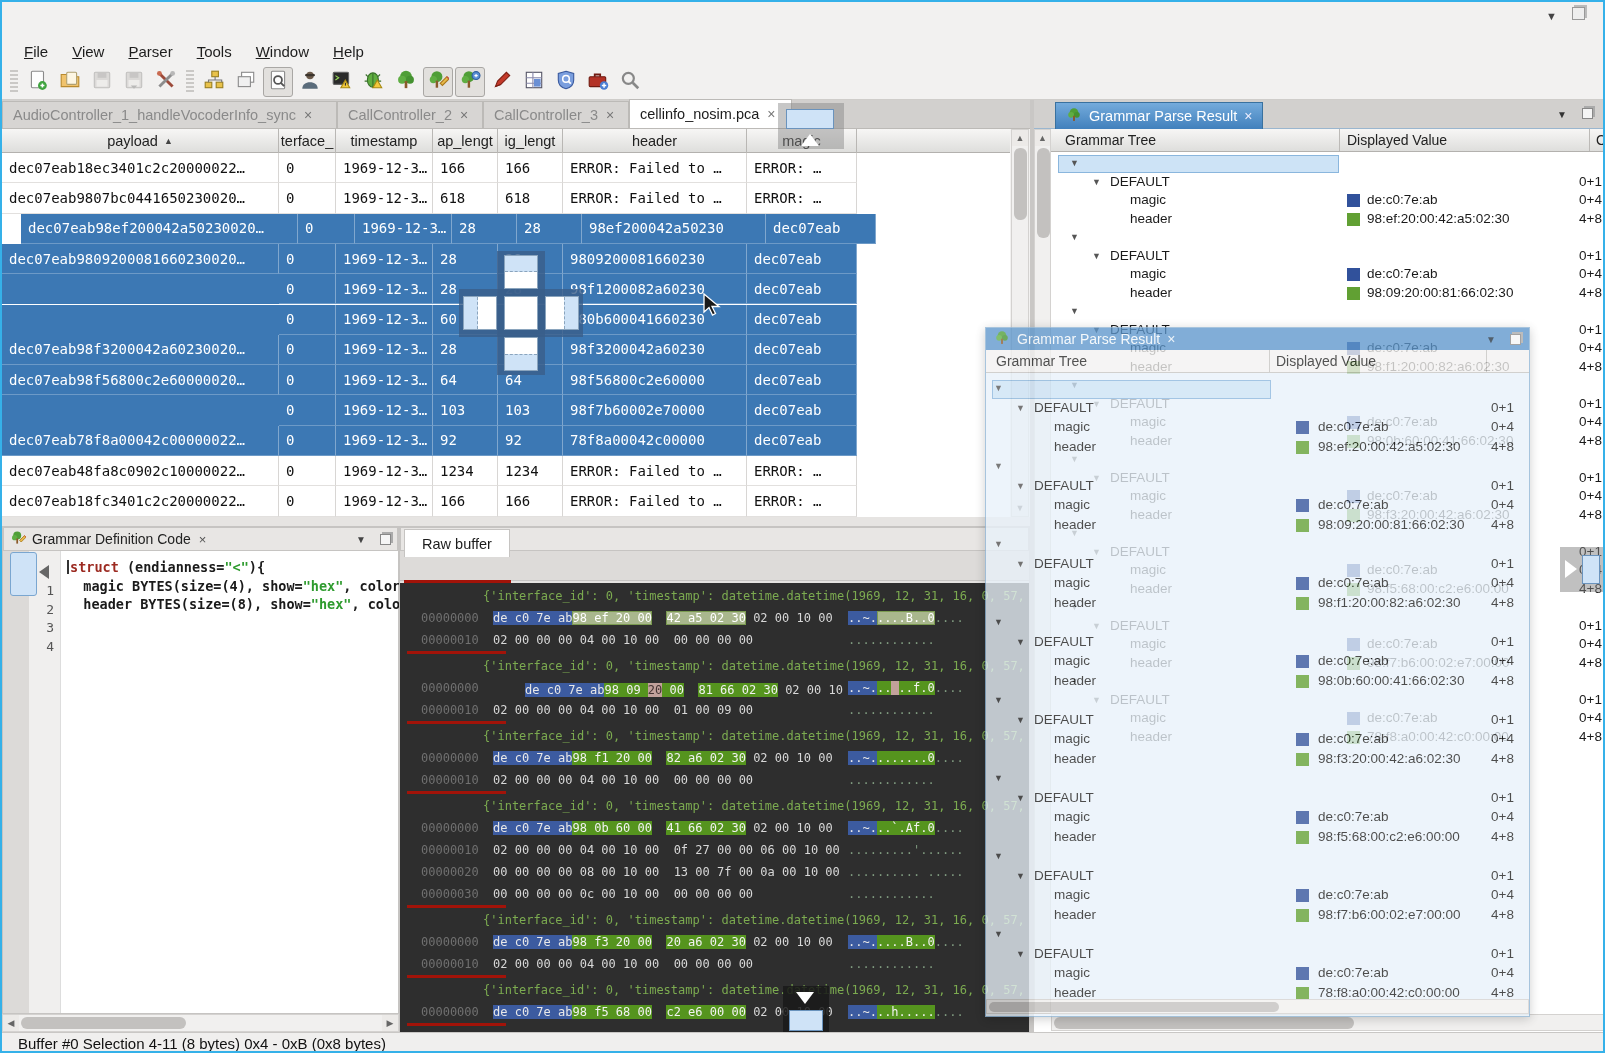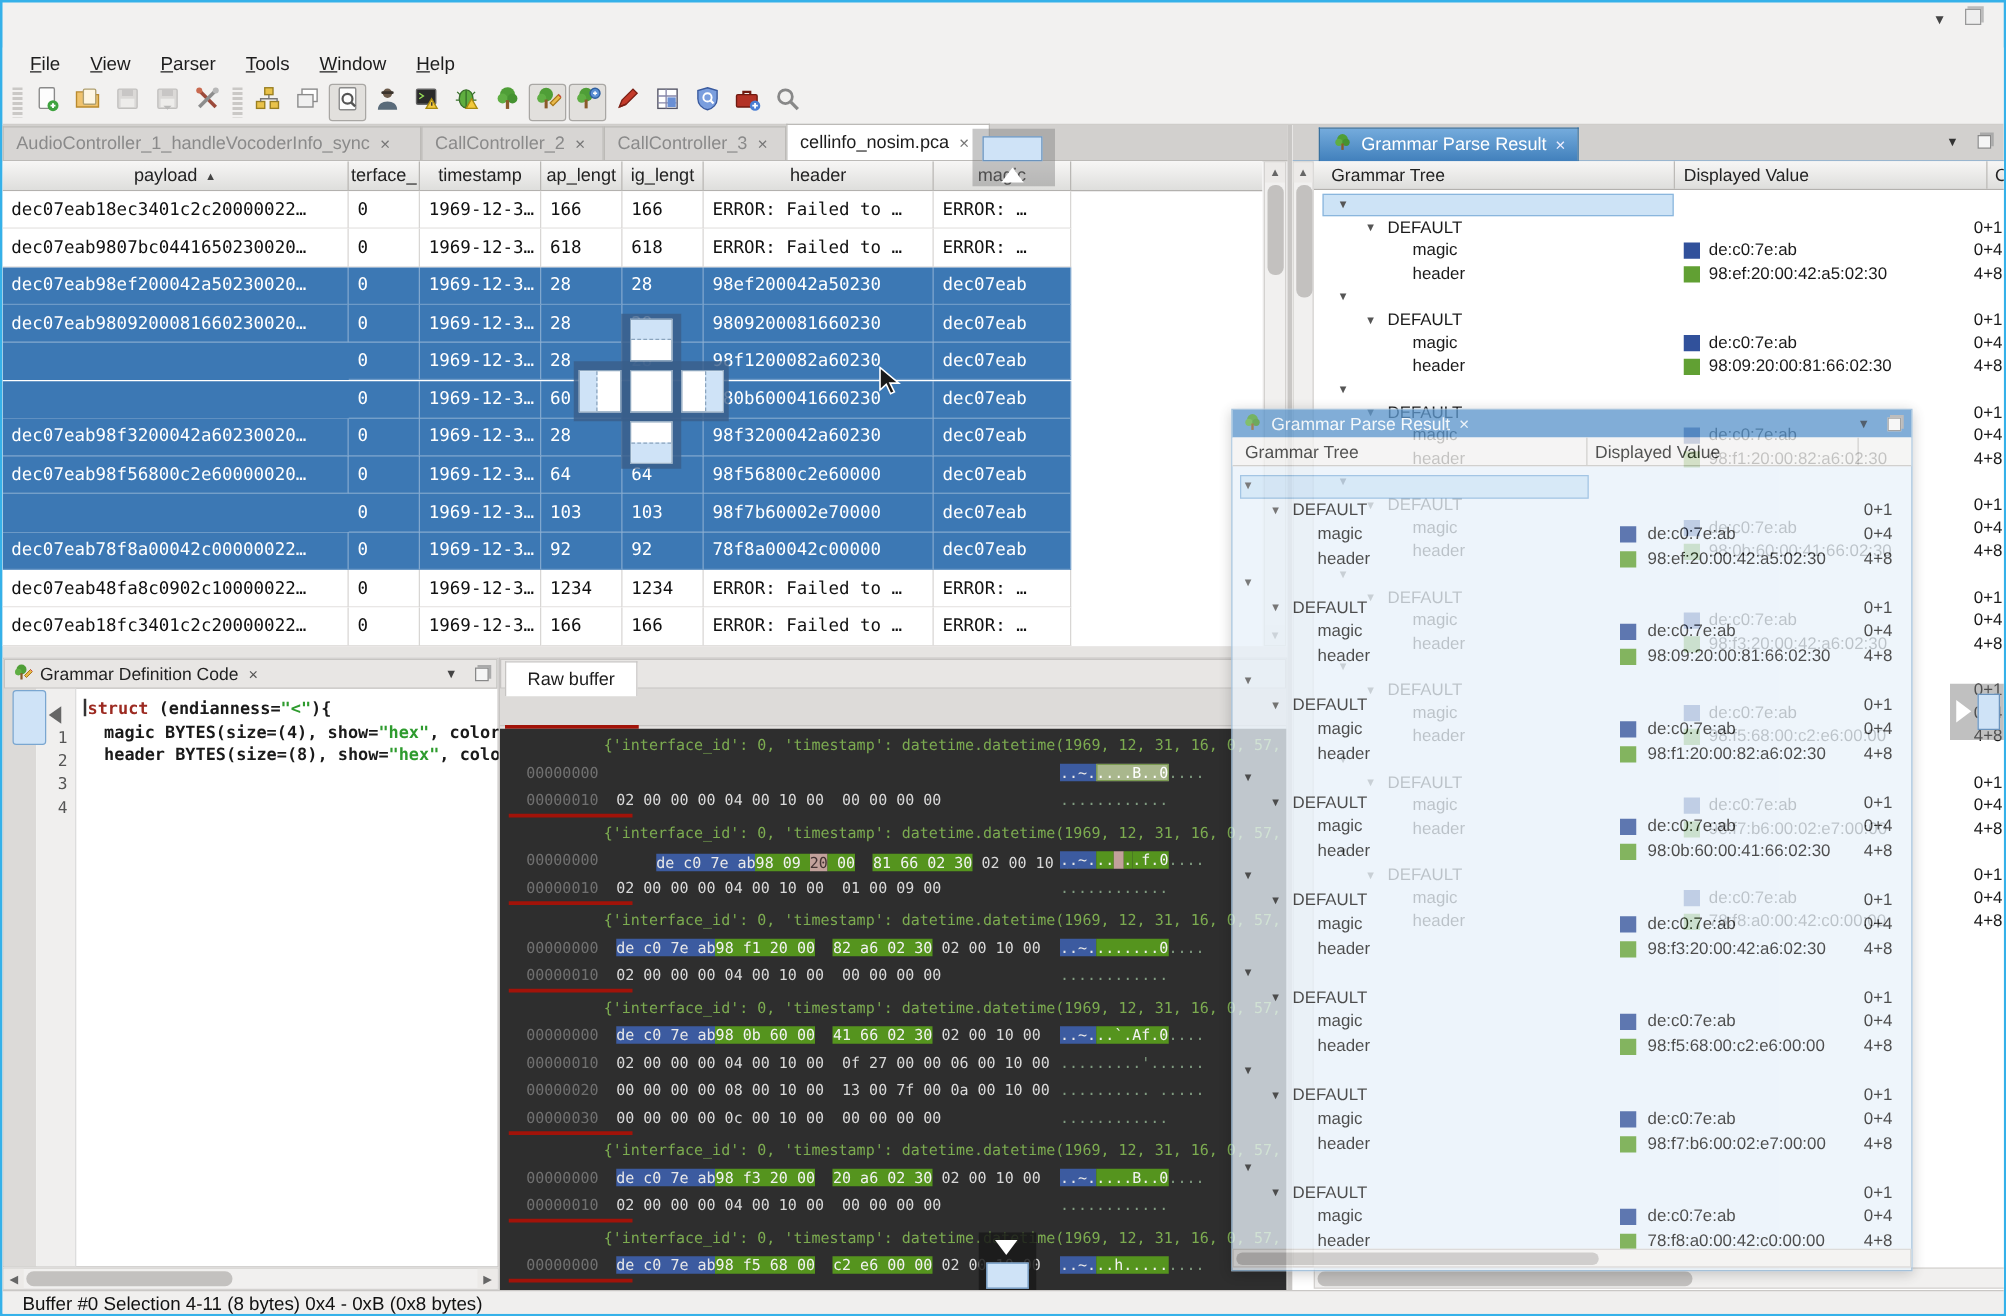--- a/index.html
+++ b/index.html
@@ -382,21 +382,21 @@
       </div>
       <div class="tr" style="top: 54.3px;">
         <div class="td" style="left: 0px; width: 277px;">dec07eab9807bc0441650230020…</div>
         <div class="td" style="left: 277px; width: 57px;">0</div>
         <div class="td" style="left: 334px; width: 97px;">1969-12-3…</div>
         <div class="td" style="left: 431px; width: 65px;">618</div>
         <div class="td" style="left: 496px; width: 65px;">618</div>
         <div class="td" style="left: 561px; width: 184px;">ERROR: Failed to …</div>
         <div class="td" style="left: 745px; width: 110px;">ERROR: …</div>
       </div>
-      <div class="tr selected" style="top: 84.6px;">
+      <div class="tr selected" style="top: 84.6px; margin-left: 19px;">
         <div class="td" style="left: 0px; width: 277px;">dec07eab98ef200042a50230020…</div>
         <div class="td" style="left: 277px; width: 57px;">0</div>
         <div class="td" style="left: 334px; width: 97px;">1969-12-3…</div>
         <div class="td" style="left: 431px; width: 65px;">28</div>
         <div class="td" style="left: 496px; width: 65px;">28</div>
         <div class="td" style="left: 561px; width: 184px;">98ef200042a50230</div>
         <div class="td" style="left: 745px; width: 110px;">dec07eab</div>
       </div>
       <div class="tr selected" style="top: 114.9px;">
         <div class="td" style="left: 0px; width: 277px;">dec07eab9809200081660230020…</div>
@@ -537,20 +537,21 @@
       <span class="pt-close">×</span>
     </div>
     <div id="rawbuf-tabs"></div>
     <div id="rawbuf-tab">
       <span>Raw buffer</span>
     </div>
     <div id="rawbuf-underline"></div>
     <div id="hex">
         <div class="hx-line hx-meta" style="top: 2px;">{'interface_id': 0, 'timestamp': datetime.datetime(1969, 12, 31, 16, 0, 57, 57243), 'cap_length': 2</div>
         <div class="hx-off" style="top: 24px;">00000000</div>
+        <div class="hx-line hx-bytes" style="top: 24px;"><span class="hx-m">de c0 7e ab</span><span class="hx-s">98 ef 20 00</span><span>  </span><span class="hx-s">42 a5 02 30</span><span> 02 00 10 00</span></div>
         <div class="hx-line hx-ascii" style="top: 24px;"><span class="hx-m">..~.</span><span class="hx-s">....B..0</span><span>....</span></div>
         <div class="hx-off" style="top: 46px;">00000010</div>
         <div class="hx-line hx-bytes" style="top: 46px;"><span>02 00 00 00 04 00 10 00</span><span>  </span><span>00 00 00 00</span></div>
         <div class="hx-line hx-ascii" style="top: 46px;"><span>............</span></div>
         <div class="hx-sep" style="top: 68px;"></div>
         <div class="hx-line hx-meta" style="top: 72px;">{'interface_id': 0, 'timestamp': datetime.datetime(1969, 12, 31, 16, 0, 57, 57244), 'cap_length': 2</div>
         <div class="hx-off" style="top: 94px;">00000000</div>
         <div class="hx-line hx-bytes" style="top: 96px; margin-left: 32px;"><span class="hx-m">de c0 7e ab</span><span class="hx-h">98 09 </span><span class="hx-p">20</span><span class="hx-h"> 00</span><span>  </span><span class="hx-h">81 66 02 30</span><span> 02 00 10 00</span></div>
         <div class="hx-line hx-ascii" style="top: 94px;"><span class="hx-m">..~.</span><span class="hx-h">..</span><span class="hx-p"> </span><span class="hx-h">.</span><span class="hx-h">.f.0</span><span>....</span></div>
         <div class="hx-off" style="top: 116px;">00000010</div>

